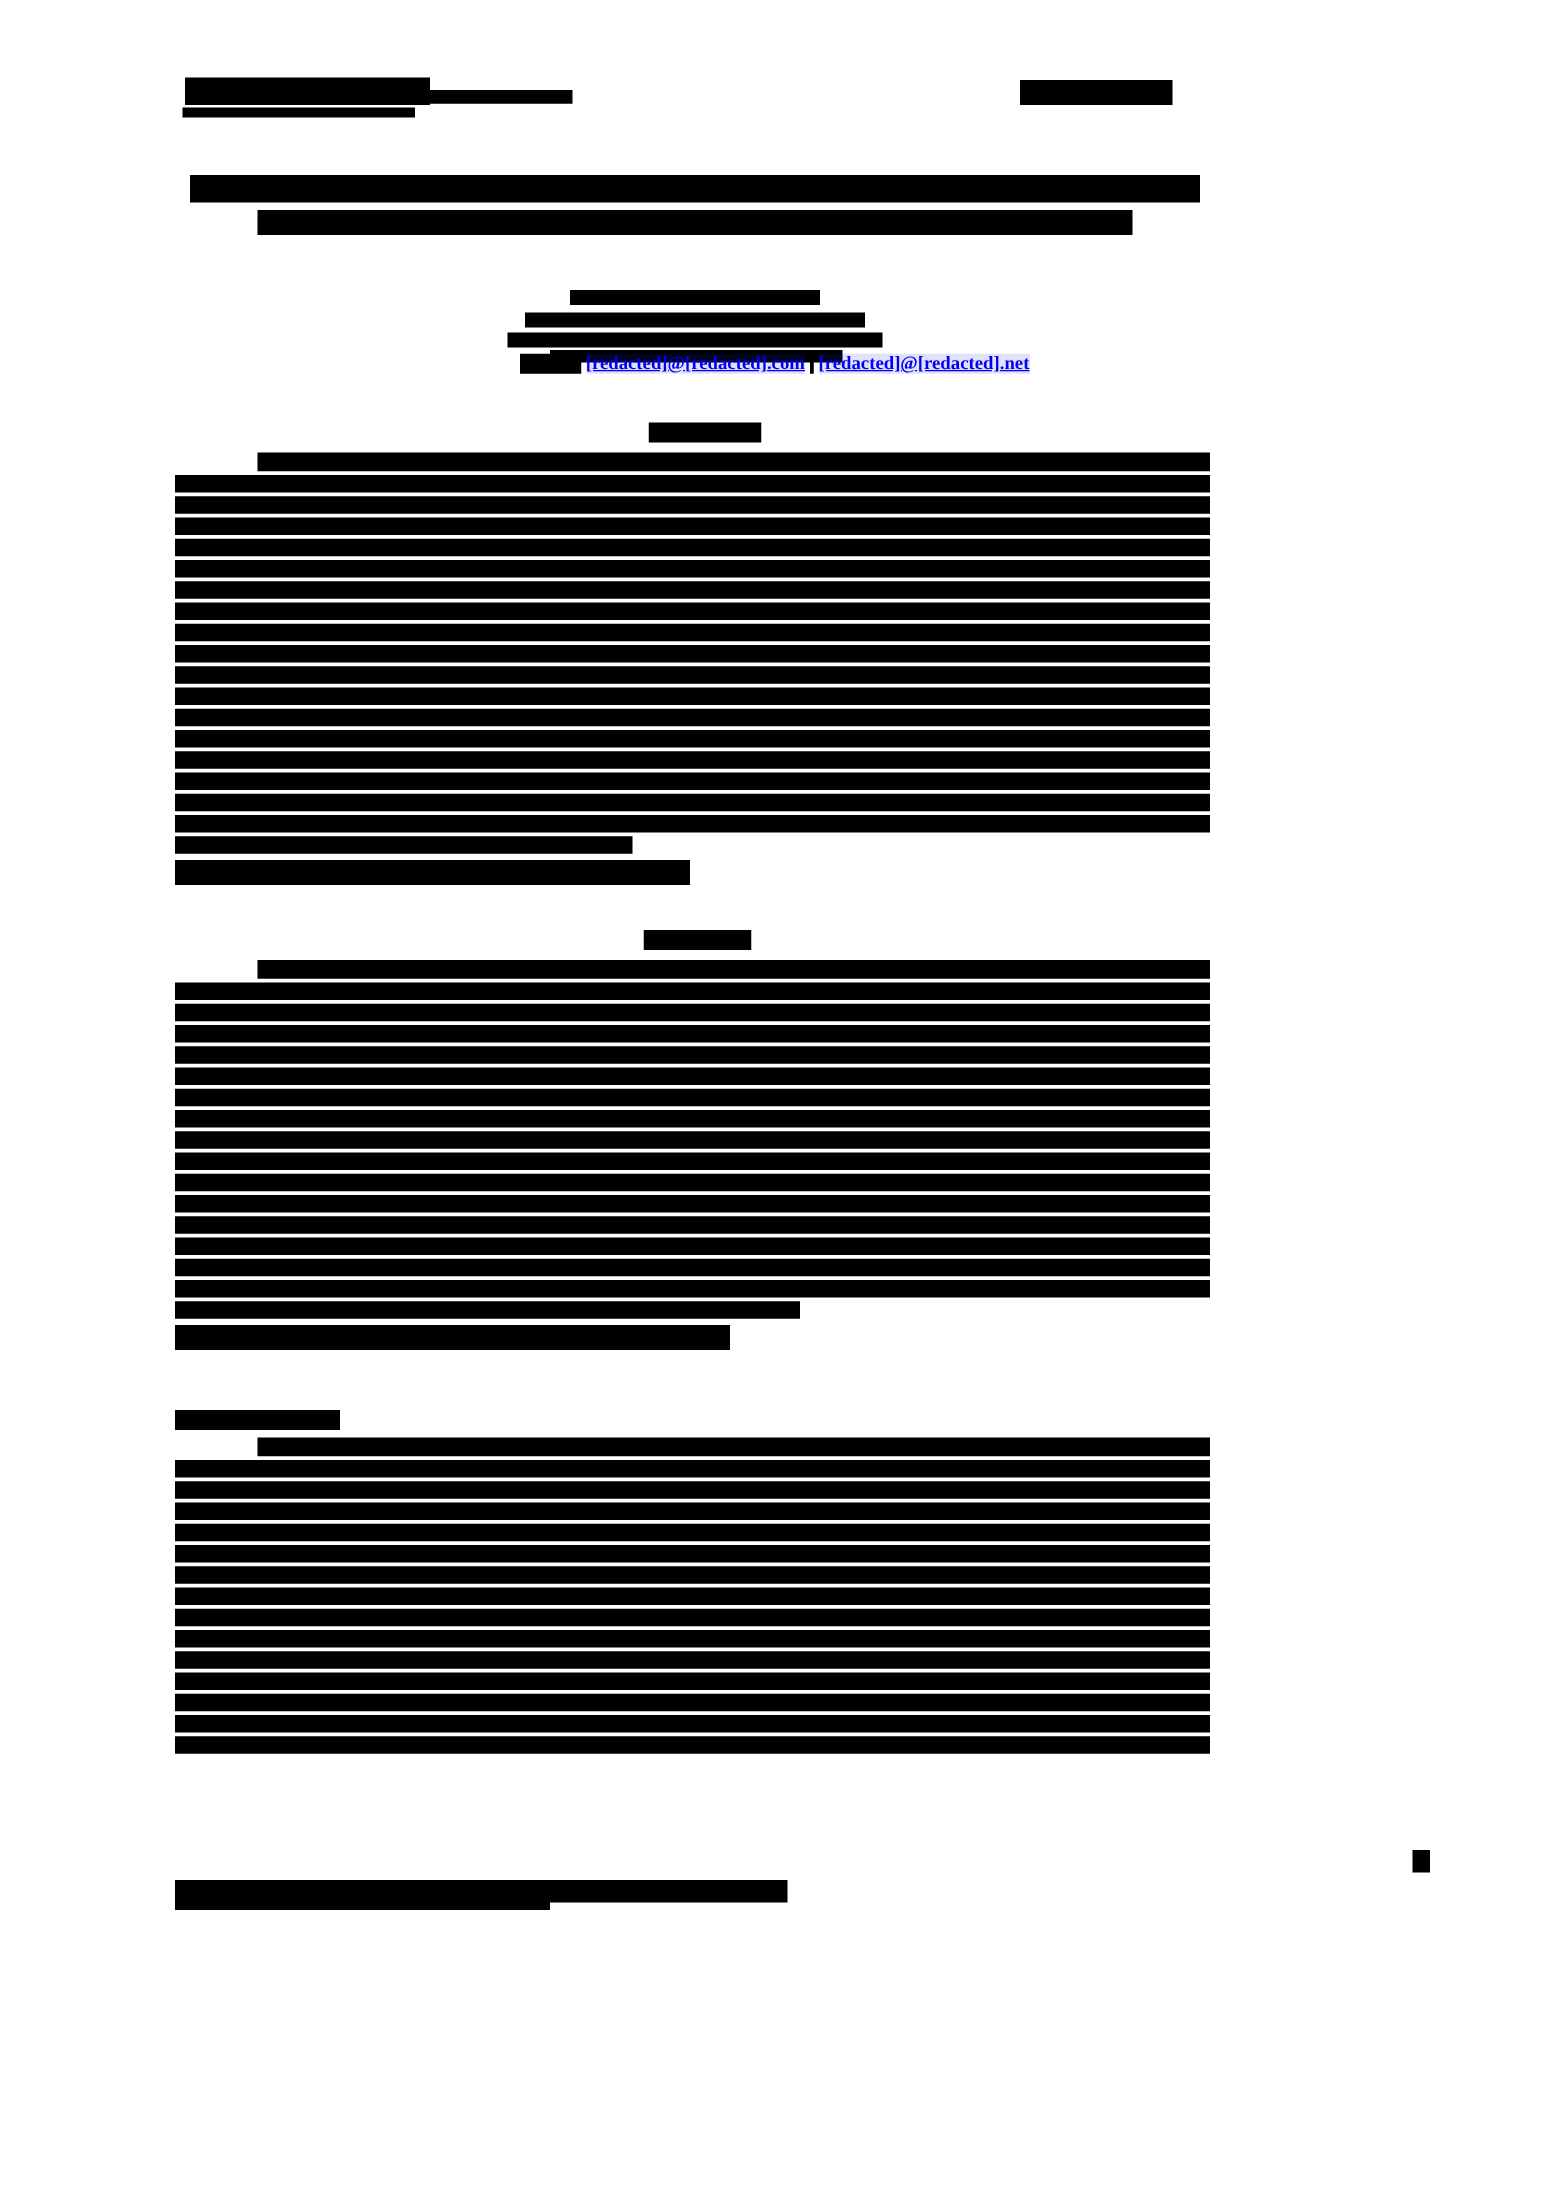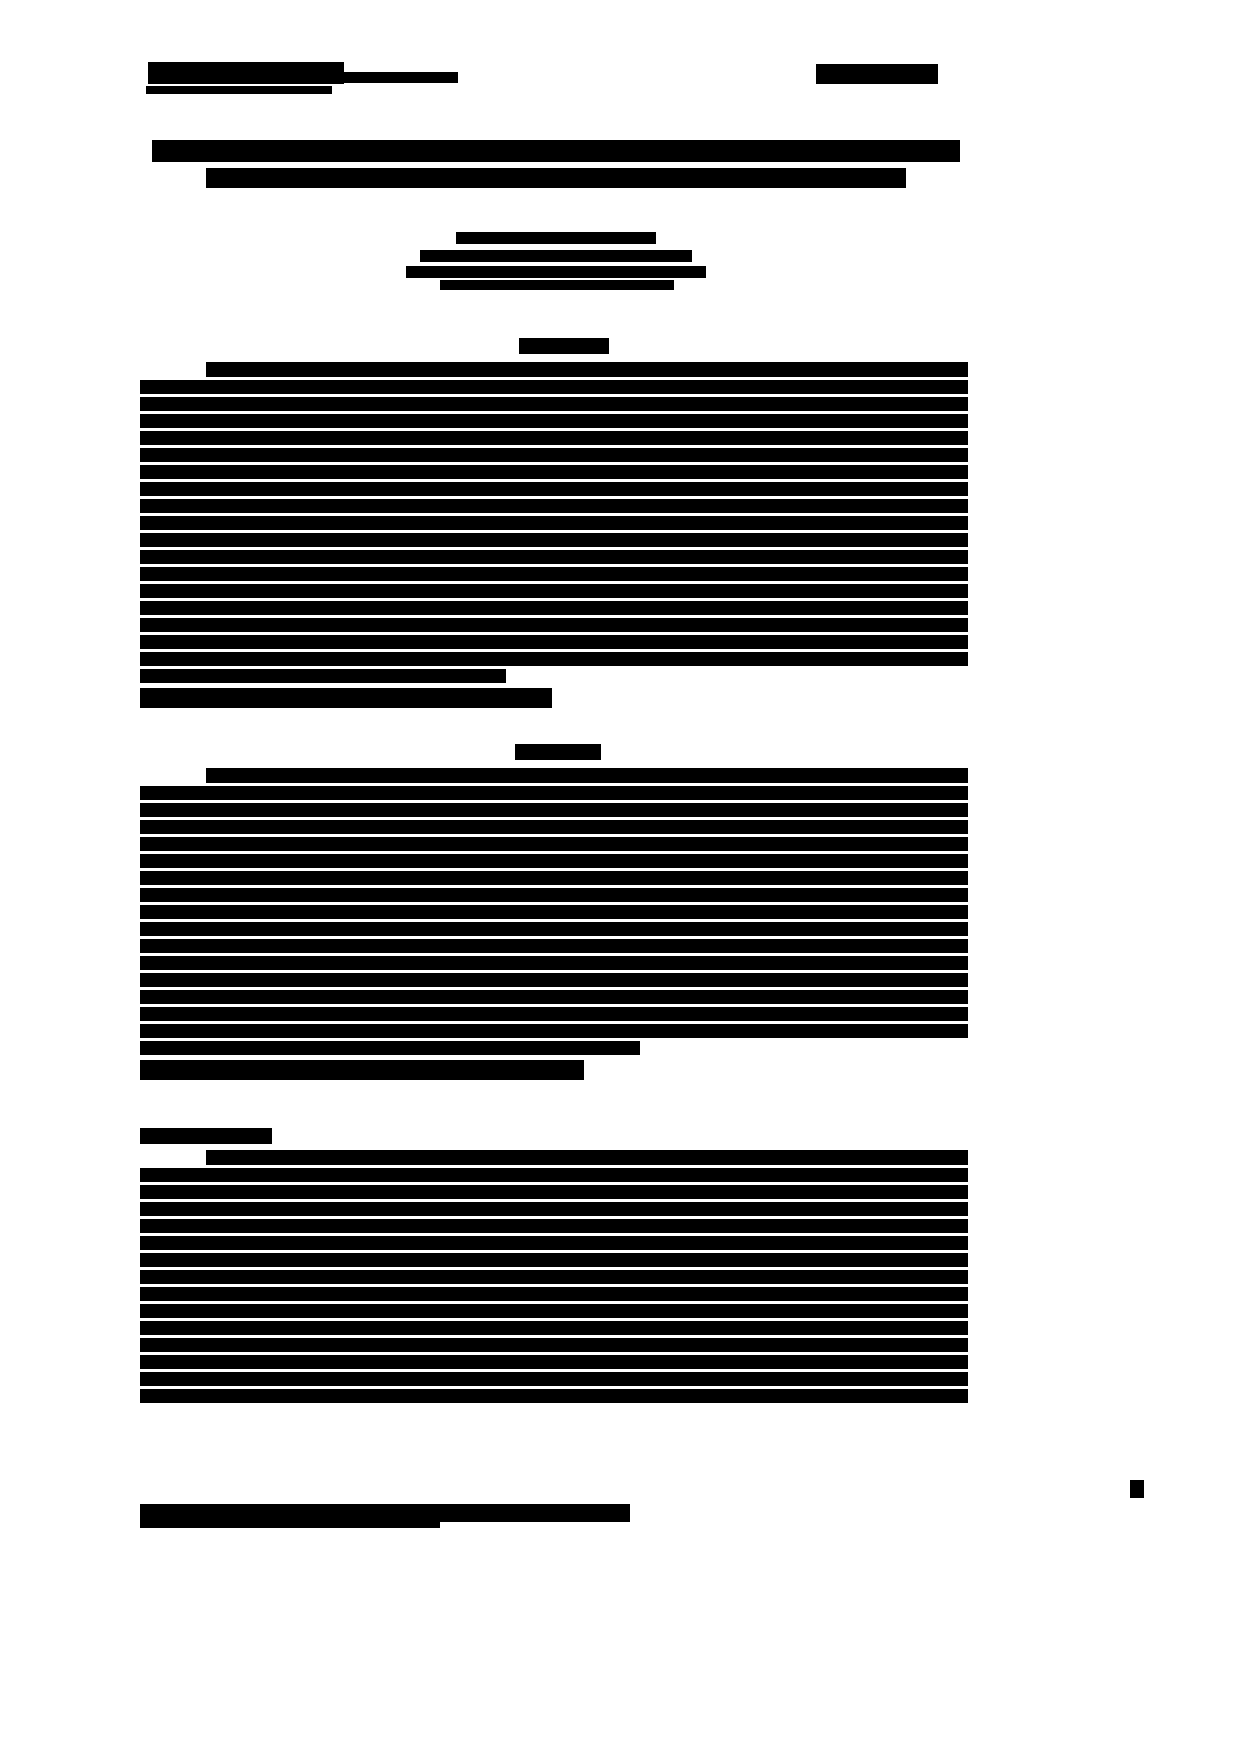--- a/index.html
+++ b/index.html
@@ -81,20 +81,26 @@
     <div class="bar" style="left:206px;top:168px;width:700px;height:20px;"></div>
   </div>
 
   <div>
     <div class="bar" style="left:456px;top:232px;width:200px;height:12px;"></div>
     <div class="bar" style="left:420px;top:250px;width:272px;height:12px;"></div>
     <div class="bar" style="left:406px;top:266px;width:300px;height:12px;"></div>
     <div class="bar" style="left:440px;top:280px;width:234px;height:10px;"></div>
   </div>
 
+  <div class="linkrow" style="top:283px;">
+    <span class="lbl">E-mail:</span>
+    <a href="#">[redacted]@[redacted].com</a>
+    <span class="sep">|</span>
+    <a href="#">[redacted]@[redacted].net</a>
+  </div>
 
   <div>
     <div class="bar" style="left:519px;top:338px;width:90px;height:16px;"></div>
 
     <div class="bar" style="left:206px;top:362px;width:762px;height:15px;"></div>
     <div class="bar" style="left:140px;top:380px;width:828px;height:14px;"></div>
     <div class="bar" style="left:140px;top:397px;width:828px;height:14px;"></div>
     <div class="bar" style="left:140px;top:414px;width:828px;height:14px;"></div>
     <div class="bar" style="left:140px;top:431px;width:828px;height:14px;"></div>
     <div class="bar" style="left:140px;top:448px;width:828px;height:14px;"></div>

